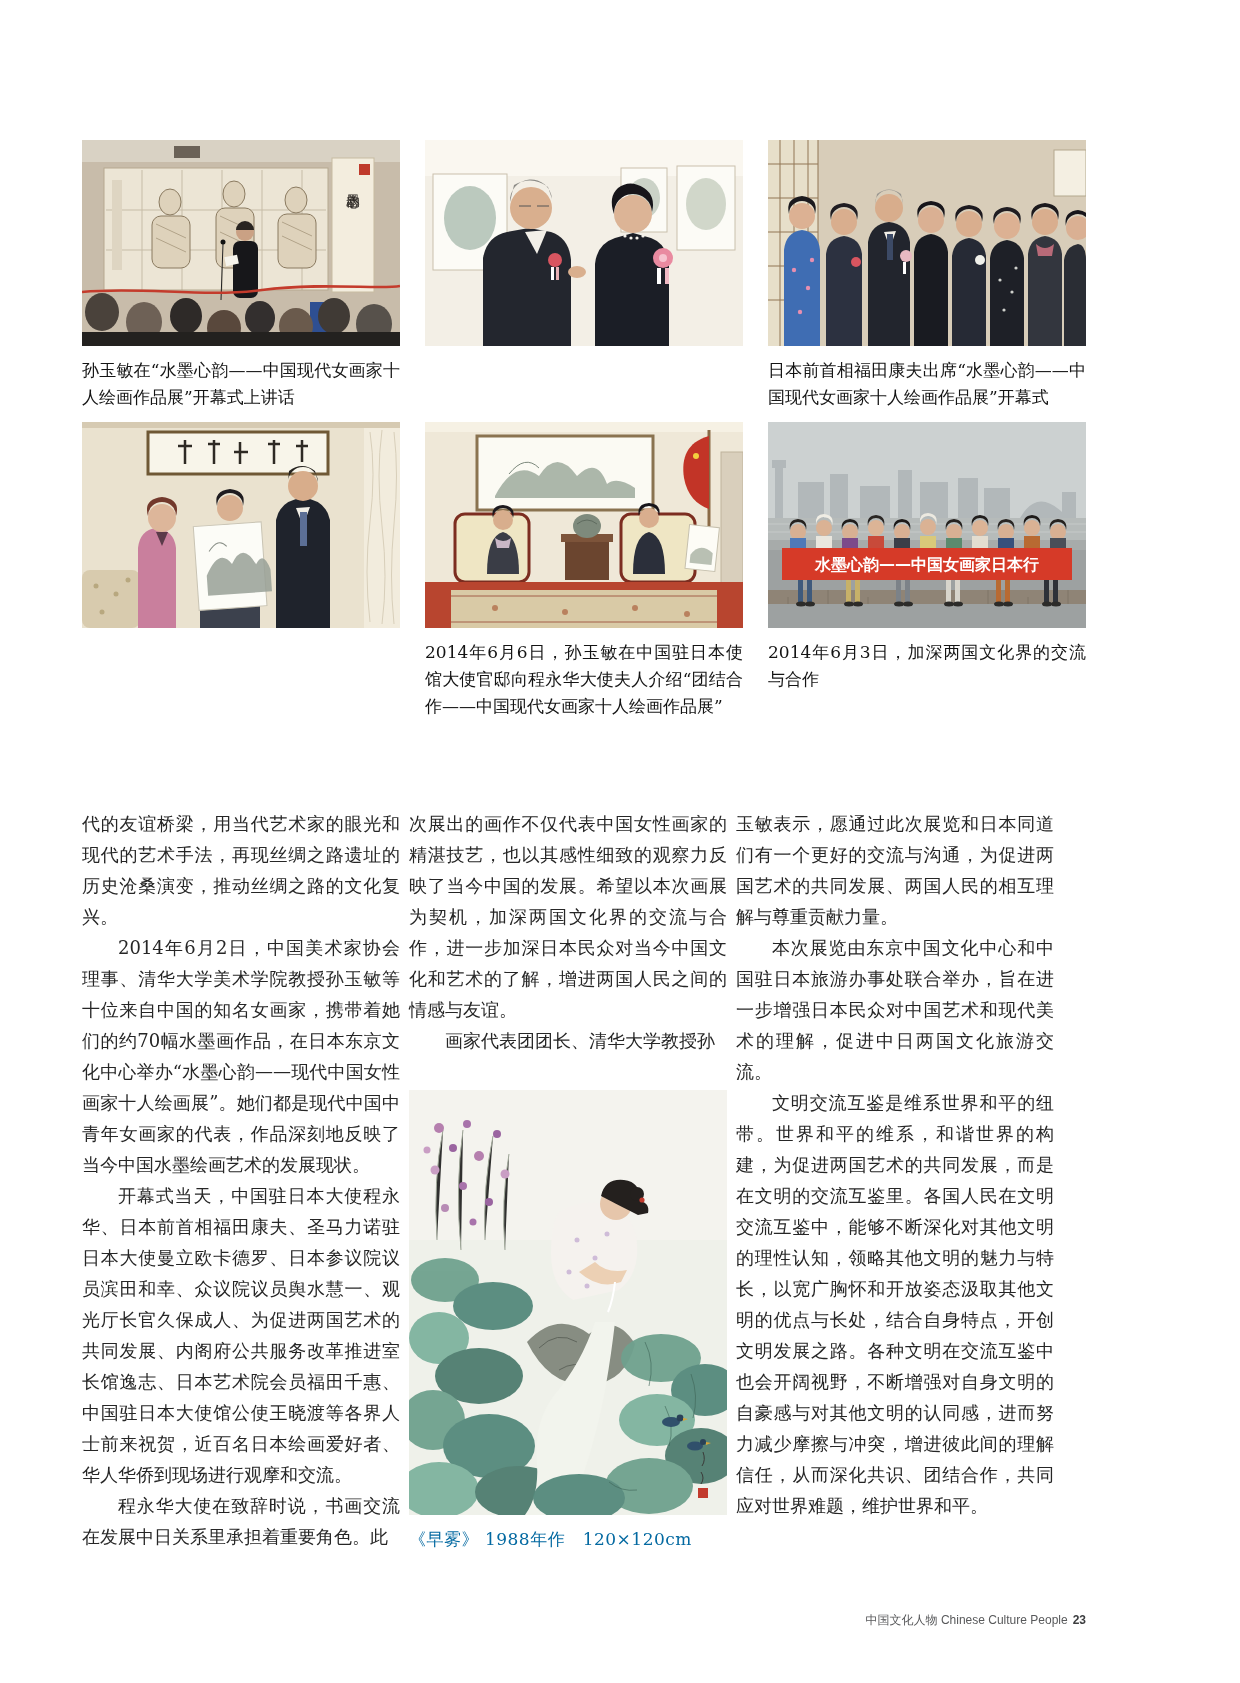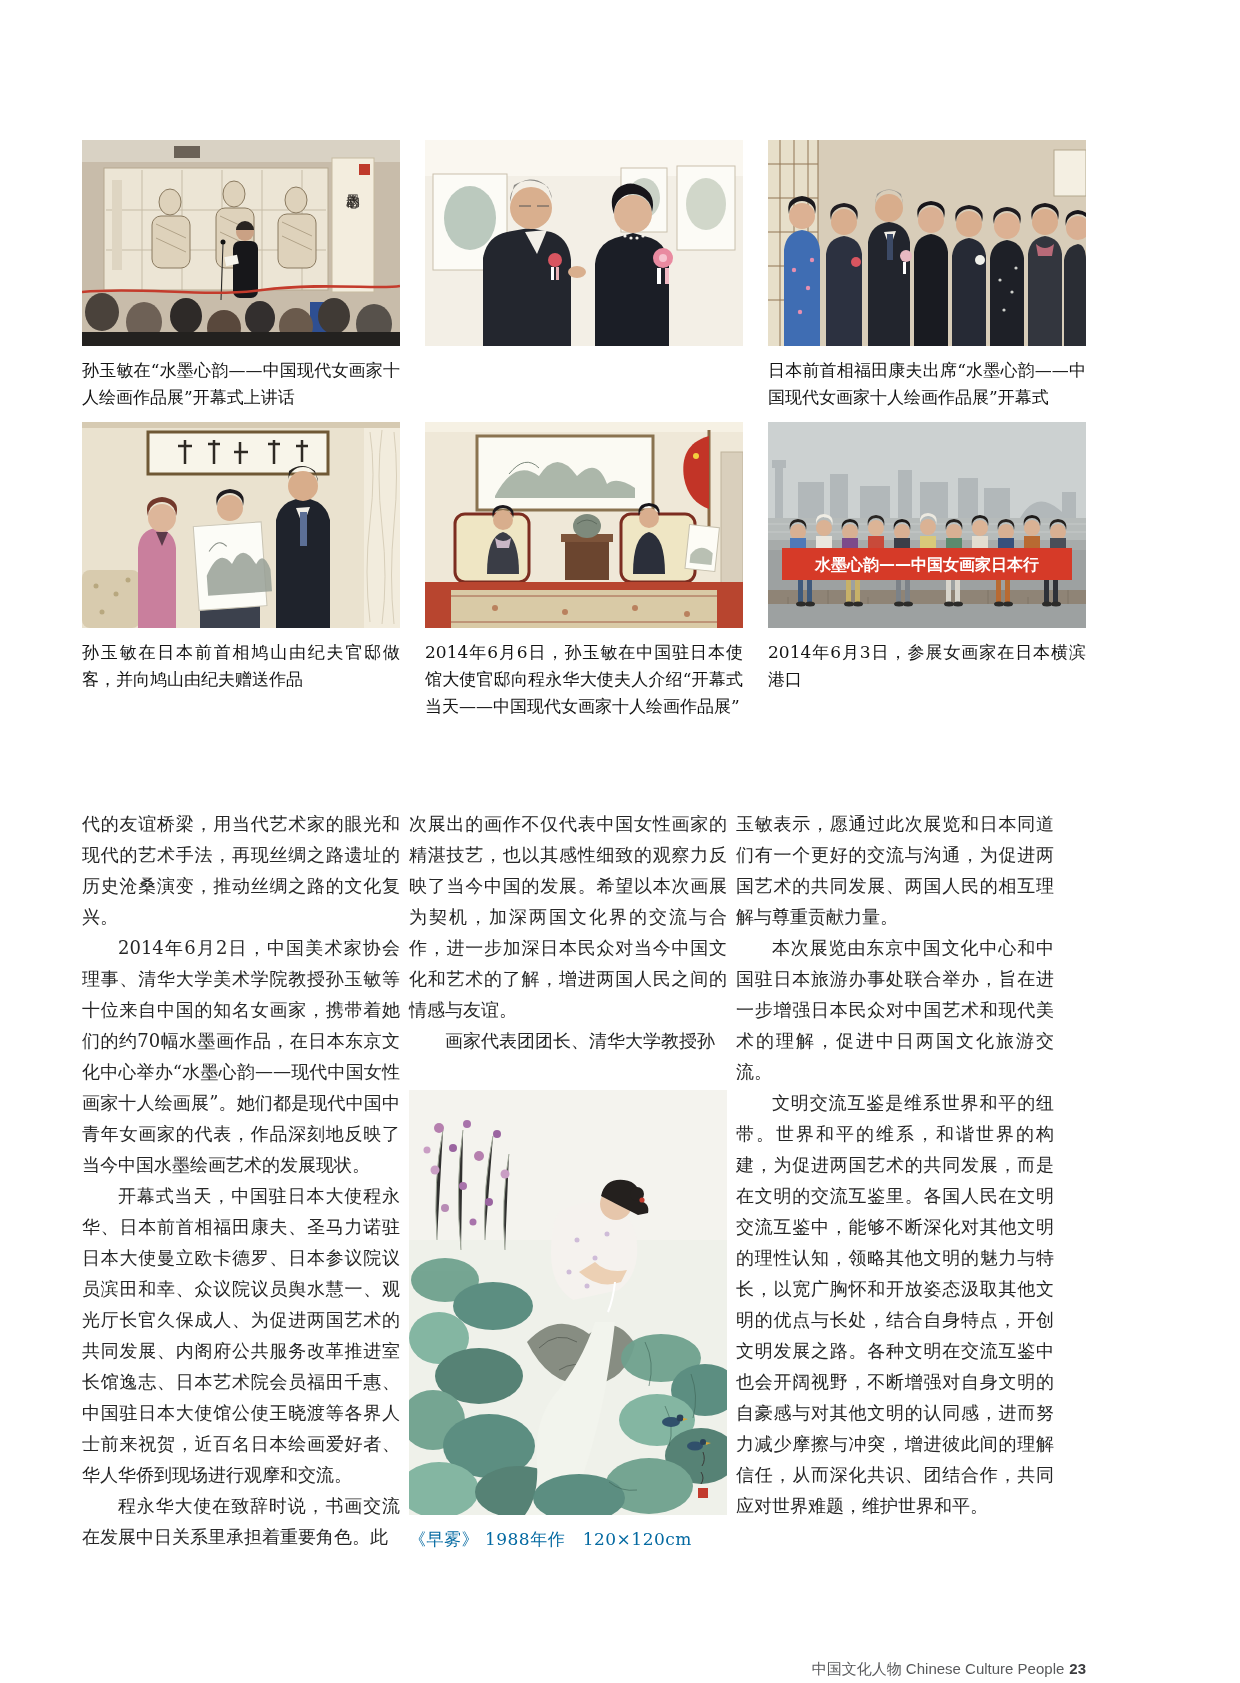--- a/index.html
+++ b/index.html
@@ -12,21 +12,21 @@
   .photo{width:318px;height:206px;overflow:hidden;background:#14b8a6;}
   .photo svg{display:block;}
   .cap{margin-top:11px;font-size:17px;line-height:27px;color:#141414;text-align:justify;}
   .article{position:absolute;left:82px;top:808px;display:flex;gap:9px;}
   .colm{width:318px;}
   .para{margin:0;font-size:18px;line-height:31px;color:#262626;text-align:justify;}
   .indent{text-indent:2em;}
   .artwork{margin-top:34px;width:318px;height:425px;overflow:hidden;}
   .artcap{margin-top:13px;font-size:17px;color:#0369a1;letter-spacing:.5px;}
   .footer{position:absolute;top:1612px;right:154px;font-family:"Liberation Sans","DejaVu Sans",sans-serif;
-          font-size:15px;color:#58595b;white-space:nowrap;margin-top:48px;}
+          font-size:12px;color:#58595b;white-space:nowrap;}
   .footer b{color:#3c3d3f;margin-left:5px;font-weight:bold;}
 </style>
 </head>
 <body>
 
 <div class="page">
 
   <div class="photo-row" id="row1">
 
     <div class="cell">
@@ -225,21 +225,20 @@
             <path d="M124 152 q14-28 26-10 q12-22 24 2 q8-14 14 6 v22 h-64 z" fill="#98a096" opacity=".85"></path>
             <path d="M128 128 q10-14 18-4" stroke="#8a9088" fill="none"></path>
           </g>
           <path d="M194 206 v-108 q4-20 27-22 q23 2 27 22 v108 z" fill="#1f232c"></path>
           <path d="M214 86 l7 18 7-19 z" fill="#f1eee6"></path>
           <rect x="218" y="90" width="7" height="34" fill="#5c6f96"></rect>
           <circle cx="221" cy="64" r="15" fill="#d8ad8b"></circle>
           <path d="M206 60 a15 15 0 0 1 30 0 l-3-11 q-13-10-26 0 z" fill="#26231f"></path>
         </svg>
       </div>
-      <div class="cap">孙玉敏在日本前首相鸠山由纪夫官邸做客，并向鸠山由纪夫赠送作品</div>
     </div>
 
     <div class="cell">
       <div class="photo">
         <svg width="318" height="206" viewBox="0 0 318 206">
           <rect width="318" height="206" fill="#efe8d8"></rect>
           <rect width="318" height="10" fill="#f6f1e4"></rect>
           <rect x="52" y="14" width="176" height="74" fill="#fbfaf3" stroke="#8a7350" stroke-width="3"></rect>
           <path d="M70 74 q20-38 44-20 q18-28 38 0 q20-20 30 8 q10-8 28 4 v10 h-140 z" fill="#92a092" opacity=".75"></path>
           <path d="M84 52 q16-20 30-6" stroke="#7c887c" fill="none"></path>
@@ -270,21 +269,21 @@
             <path d="M26 174 H292 M26 200 H292"></path>
           </g>
           <g fill="#a5522f" opacity=".6">
               <circle cx="70" cy="186" r="3"></circle>
               <circle cx="140" cy="190" r="3"></circle>
               <circle cx="210" cy="186" r="3"></circle>
               <circle cx="262" cy="192" r="3"></circle>
             </g>
         </svg>
       </div>
-      <div class="cap">2014年6月6日，孙玉敏在中国驻日本使馆大使官邸向程永华大使夫人介绍“开幕式当天——中国现代女画家十人绘画作品展”</div>
+      <div class="cap">2014年6月6日，孙玉敏在中国驻日本使馆大使官邸向程永华大使夫人介绍“团结合作——中国现代女画家十人绘画作品展”</div>
     </div>
 
     <div class="cell">
       <div class="photo">
         <svg width="318" height="206" viewBox="0 0 318 206">
           <rect width="318" height="206" fill="#ccd1d1"></rect>
           <g fill="#b2b8ba">
             <rect x="4" y="38" width="14" height="8"></rect>
               <rect x="7" y="46" width="8" height="50"></rect>
             <rect x="30" y="60" width="26" height="36"></rect>
@@ -369,21 +368,21 @@
               <ellipse cx="140" cy="182" rx="5" ry="2.5"></ellipse>
             <ellipse cx="181" cy="182" rx="5" ry="2.5"></ellipse>
               <ellipse cx="190" cy="182" rx="5" ry="2.5"></ellipse>
             <ellipse cx="231" cy="182" rx="5" ry="2.5"></ellipse>
               <ellipse cx="240" cy="182" rx="5" ry="2.5"></ellipse>
             <ellipse cx="279" cy="182" rx="5" ry="2.5"></ellipse>
               <ellipse cx="288" cy="182" rx="5" ry="2.5"></ellipse>
           </g>
         </svg>
       </div>
-      <div class="cap">2014年6月3日，参展女画家在日本横滨港口</div>
+      <div class="cap">2014年6月3日，加深两国文化界的交流与合作</div>
     </div>
   </div>
 
   <div class="article">
 
     <div class="colm">
       <p class="para">代的友谊桥梁，用当代艺术家的眼光和现代的艺术手法，再现丝绸之路遗址的历史沧桑演变，推动丝绸之路的文化复兴。</p>
       <p class="para indent">2014年6月2日，中国美术家协会理事、清华大学美术学院教授孙玉敏等十位来自中国的知名女画家，携带着她们的约70幅水墨画作品，在日本东京文化中心举办“水墨心韵——现代中国女性画家十人绘画展”。她们都是现代中国中青年女画家的代表，作品深刻地反映了当今中国水墨绘画艺术的发展现状。</p>
       <p class="para indent">开幕式当天，中国驻日本大使程永华、日本前首相福田康夫、圣马力诺驻日本大使曼立欧卡德罗、日本参议院议员滨田和幸、众议院议员舆水慧一、观光厅长官久保成人、为促进两国艺术的共同发展、内阁府公共服务改革推进室长馆逸志、日本艺术院会员福田千惠、中国驻日本大使馆公使王晓渡等各界人士前来祝贺，近百名日本绘画爱好者、华人华侨到现场进行观摩和交流。</p>
       <p class="para indent">程永华大使在致辞时说，书画交流在发展中日关系里承担着重要角色。此</p>

